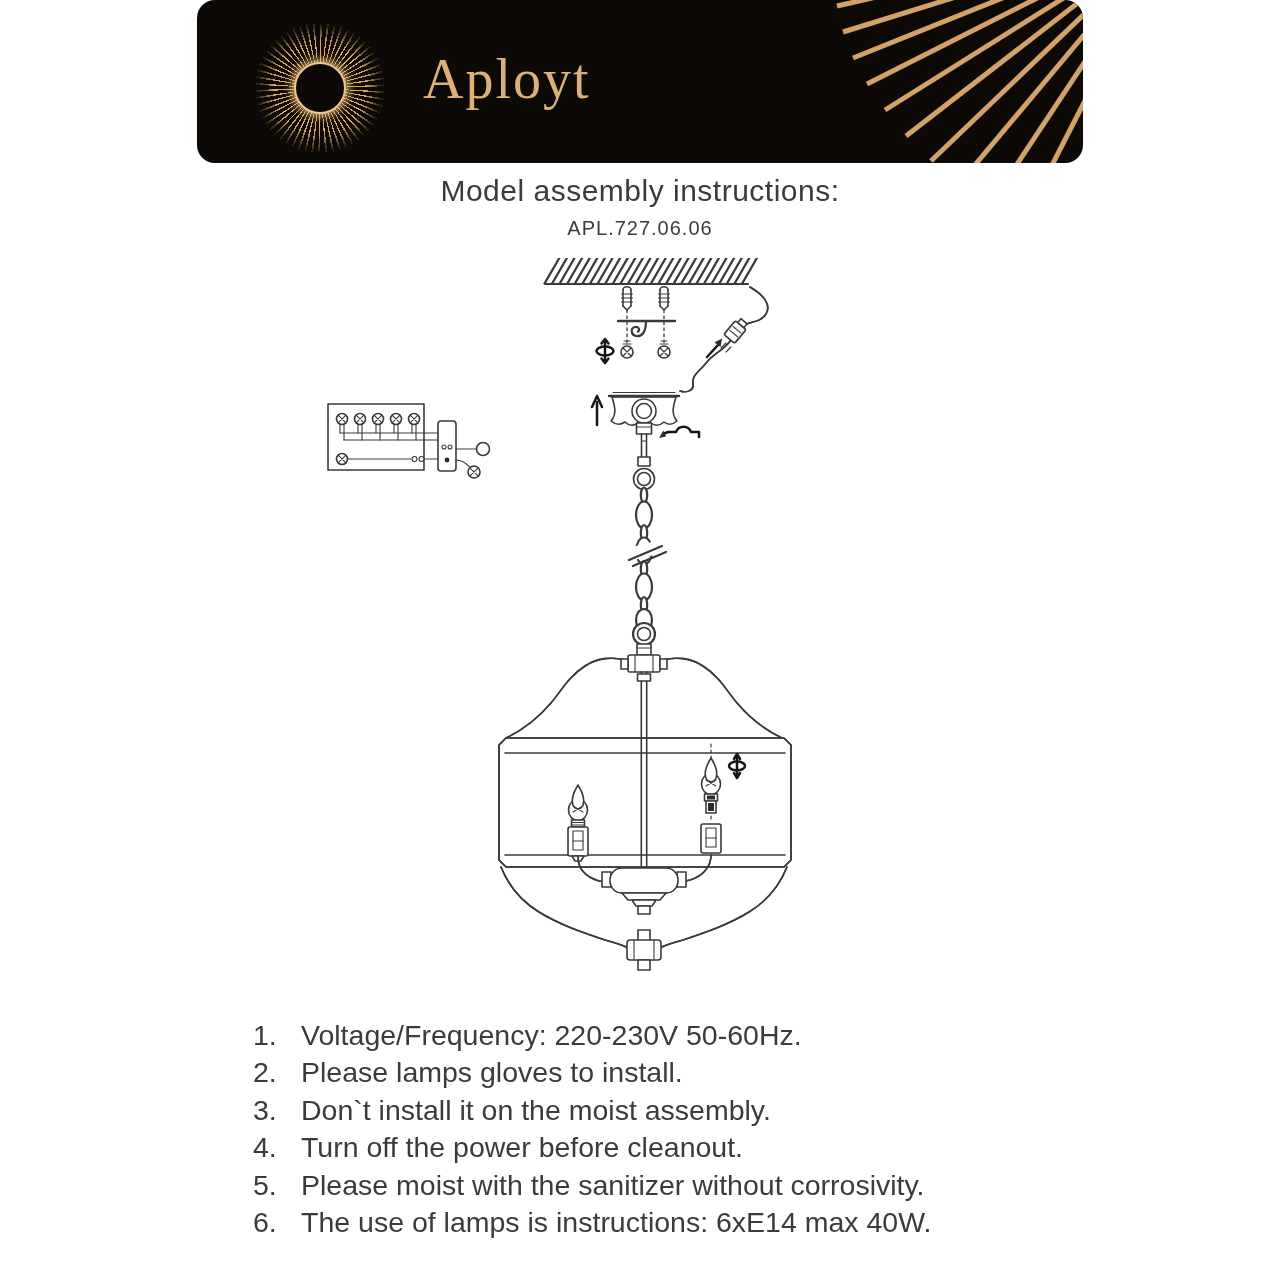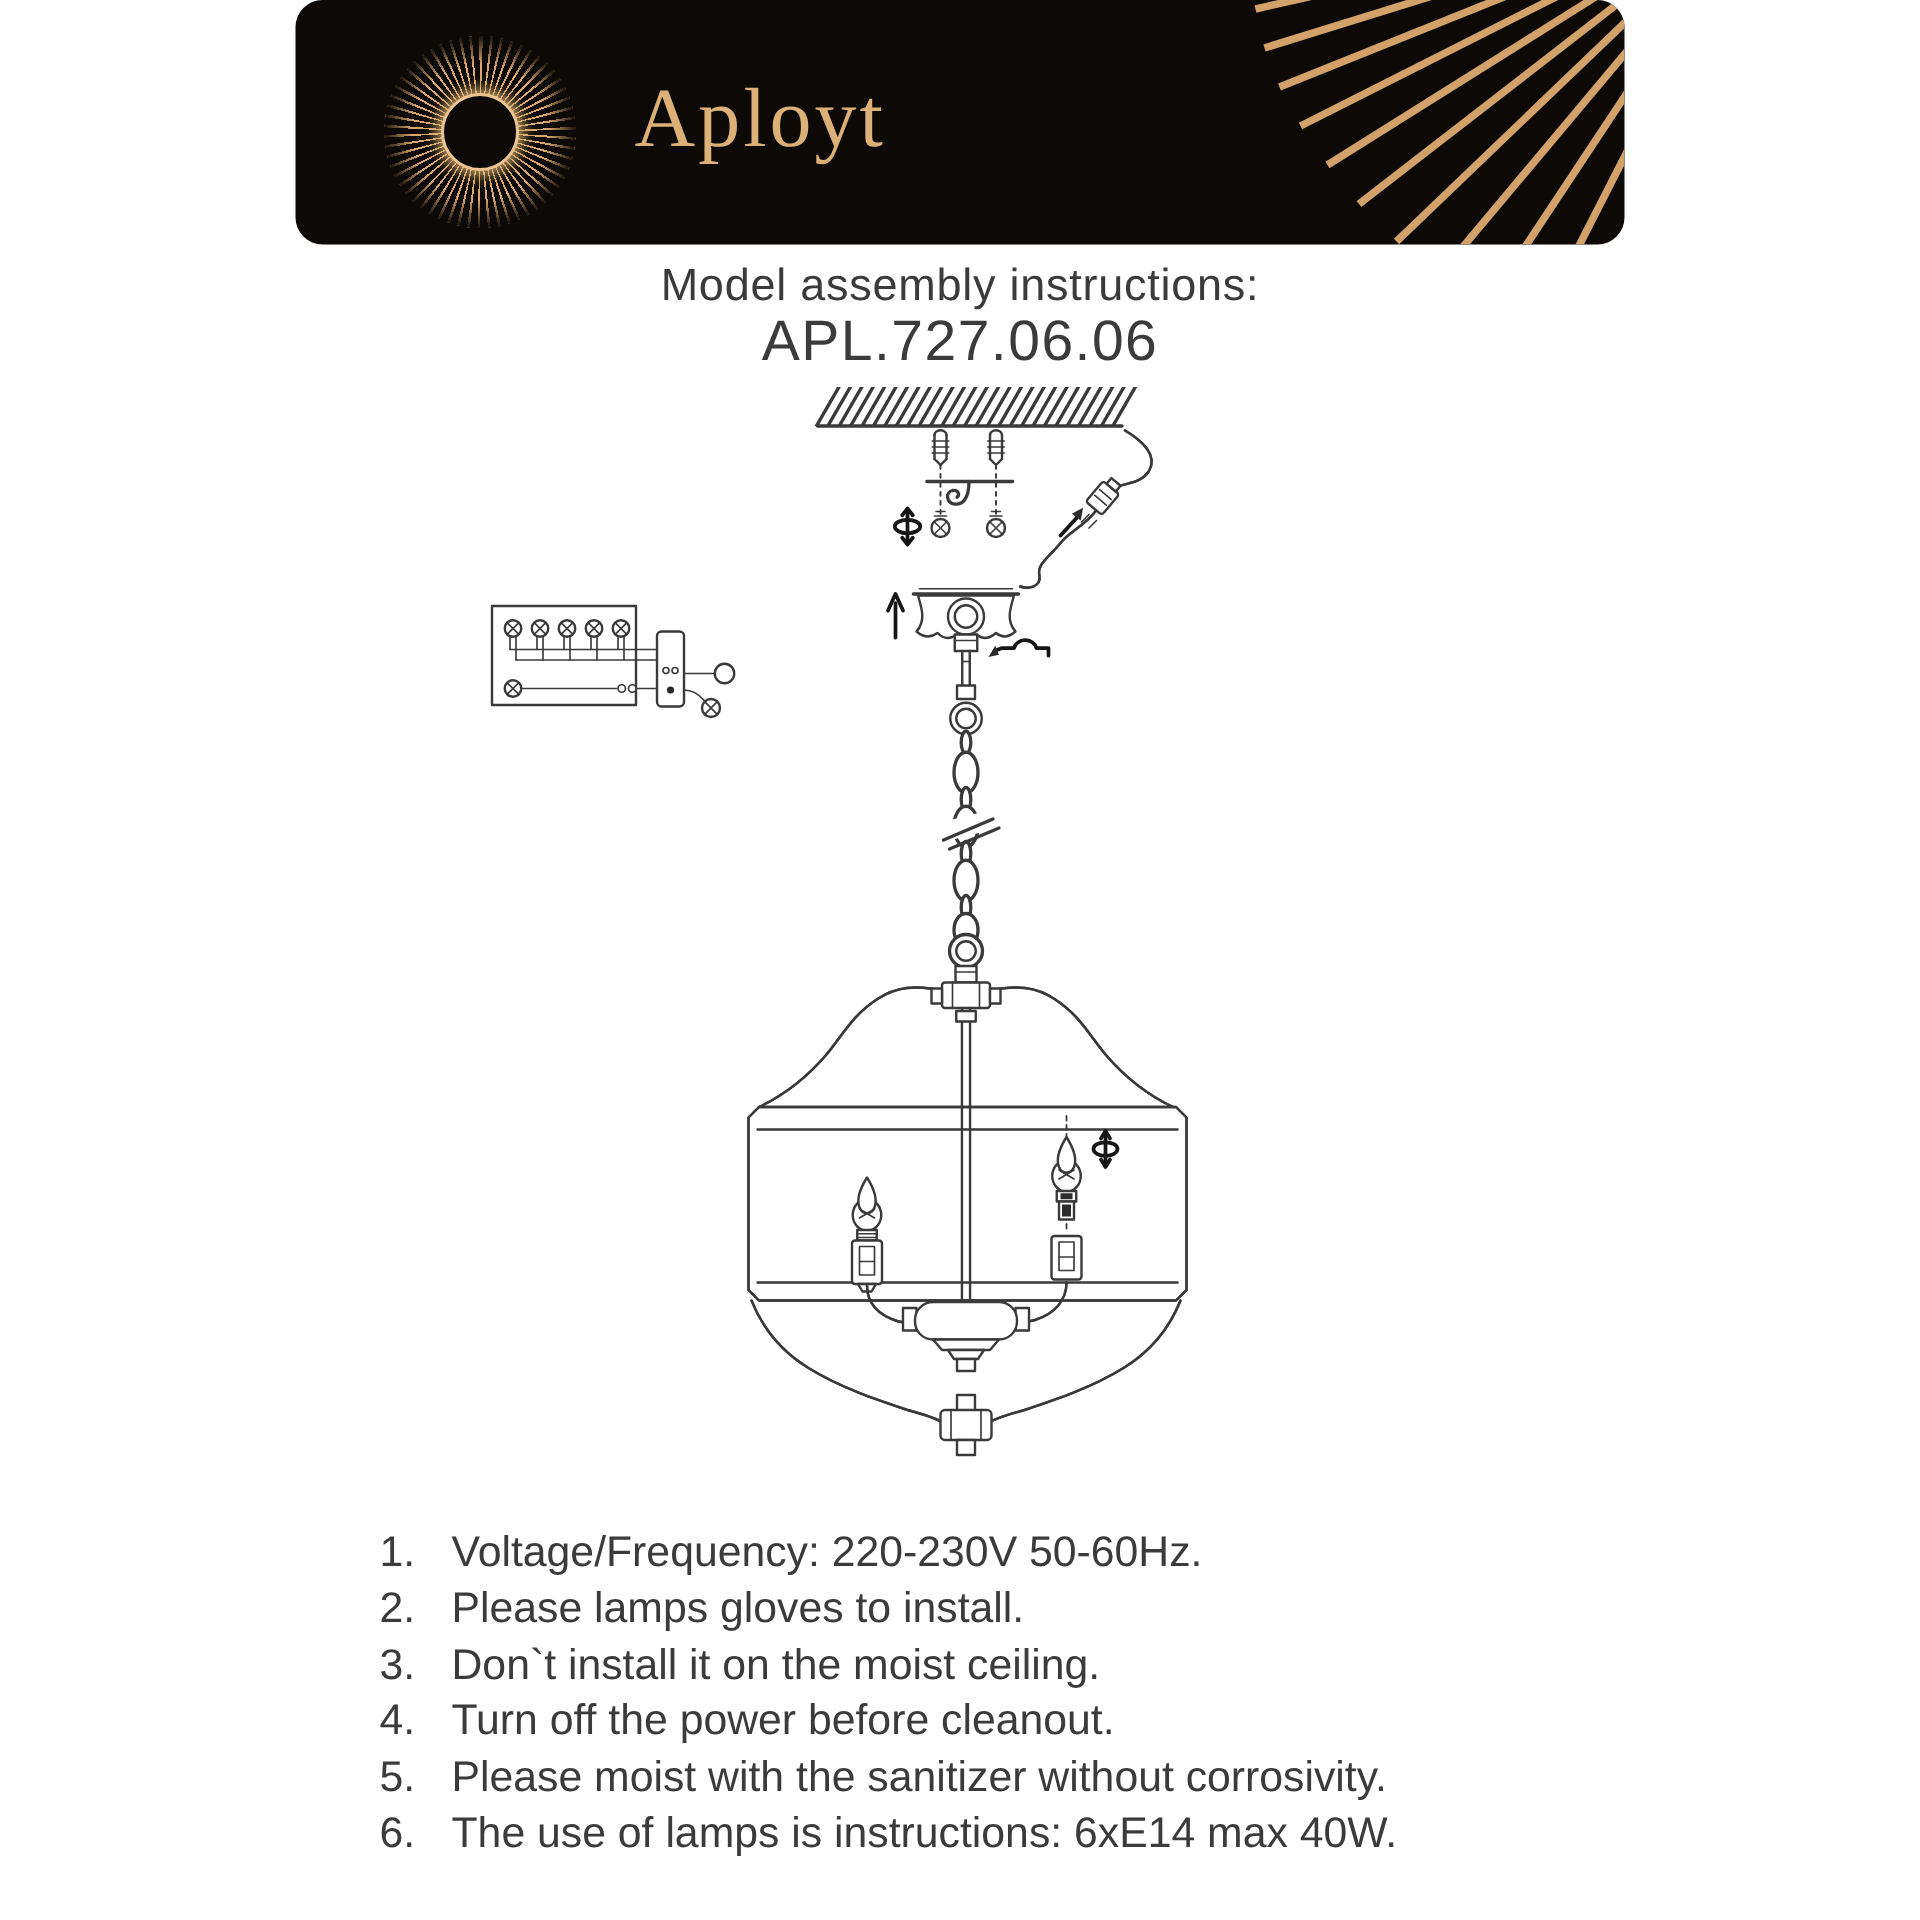--- a/index.html
+++ b/index.html
@@ -32,21 +32,21 @@
     font-size:56px;line-height:62px;font-weight:400;
     color:#dcb077;letter-spacing:2px;
   }
   .rays{position:absolute;left:0;top:0;width:886px;height:163px;}
   .rays line{stroke:#d3a26a;stroke-width:5;}
   
   .title-block{
     position:absolute;left:0;top:172px;width:1280px;text-align:center;color:#3b3b3b;
   }
   .title-line{font-size:30px;line-height:38px;letter-spacing:.5px;}
-  .model-line{font-size:38px;line-height:37px;letter-spacing:1px;text-align:center;}
+  .model-line{font-size:20px;line-height:37px;letter-spacing:1px;text-align:center;}
   
   .diagram{position:absolute;left:0;top:0;width:1280px;height:1280px;}
   .diagram path,.diagram line,.diagram rect,.diagram circle,.diagram ellipse{
     fill:none;stroke:#3a3a3a;stroke-width:1.6;stroke-linecap:round;stroke-linejoin:round;
   }
   .diagram .fw{fill:#ffffff;}
   .diagram .mask{fill:#ffffff;stroke:none;}
   .diagram .dark{fill:#2b2b2b;stroke:none;}
   .diagram .bold{stroke:#161616;stroke-width:2.5;}
   .diagram .thin{stroke-width:1.1;}
@@ -348,21 +348,21 @@
   <div class="inst-row">
     <span class="inst-num">1.</span>
     <span class="inst-text">Voltage/Frequency: 220-230V 50-60Hz.</span>
   </div>
   <div class="inst-row">
     <span class="inst-num">2.</span>
     <span class="inst-text">Please lamps gloves to install.</span>
   </div>
   <div class="inst-row">
     <span class="inst-num">3.</span>
-    <span class="inst-text">Don`t install it on the moist ceiling.</span>
+    <span class="inst-text">Don`t install it on the moist assembly.</span>
   </div>
   <div class="inst-row">
     <span class="inst-num">4.</span>
     <span class="inst-text">Turn off the power before cleanout.</span>
   </div>
   <div class="inst-row">
     <span class="inst-num">5.</span>
     <span class="inst-text">Please moist with the sanitizer without corrosivity.</span>
   </div>
   <div class="inst-row">

